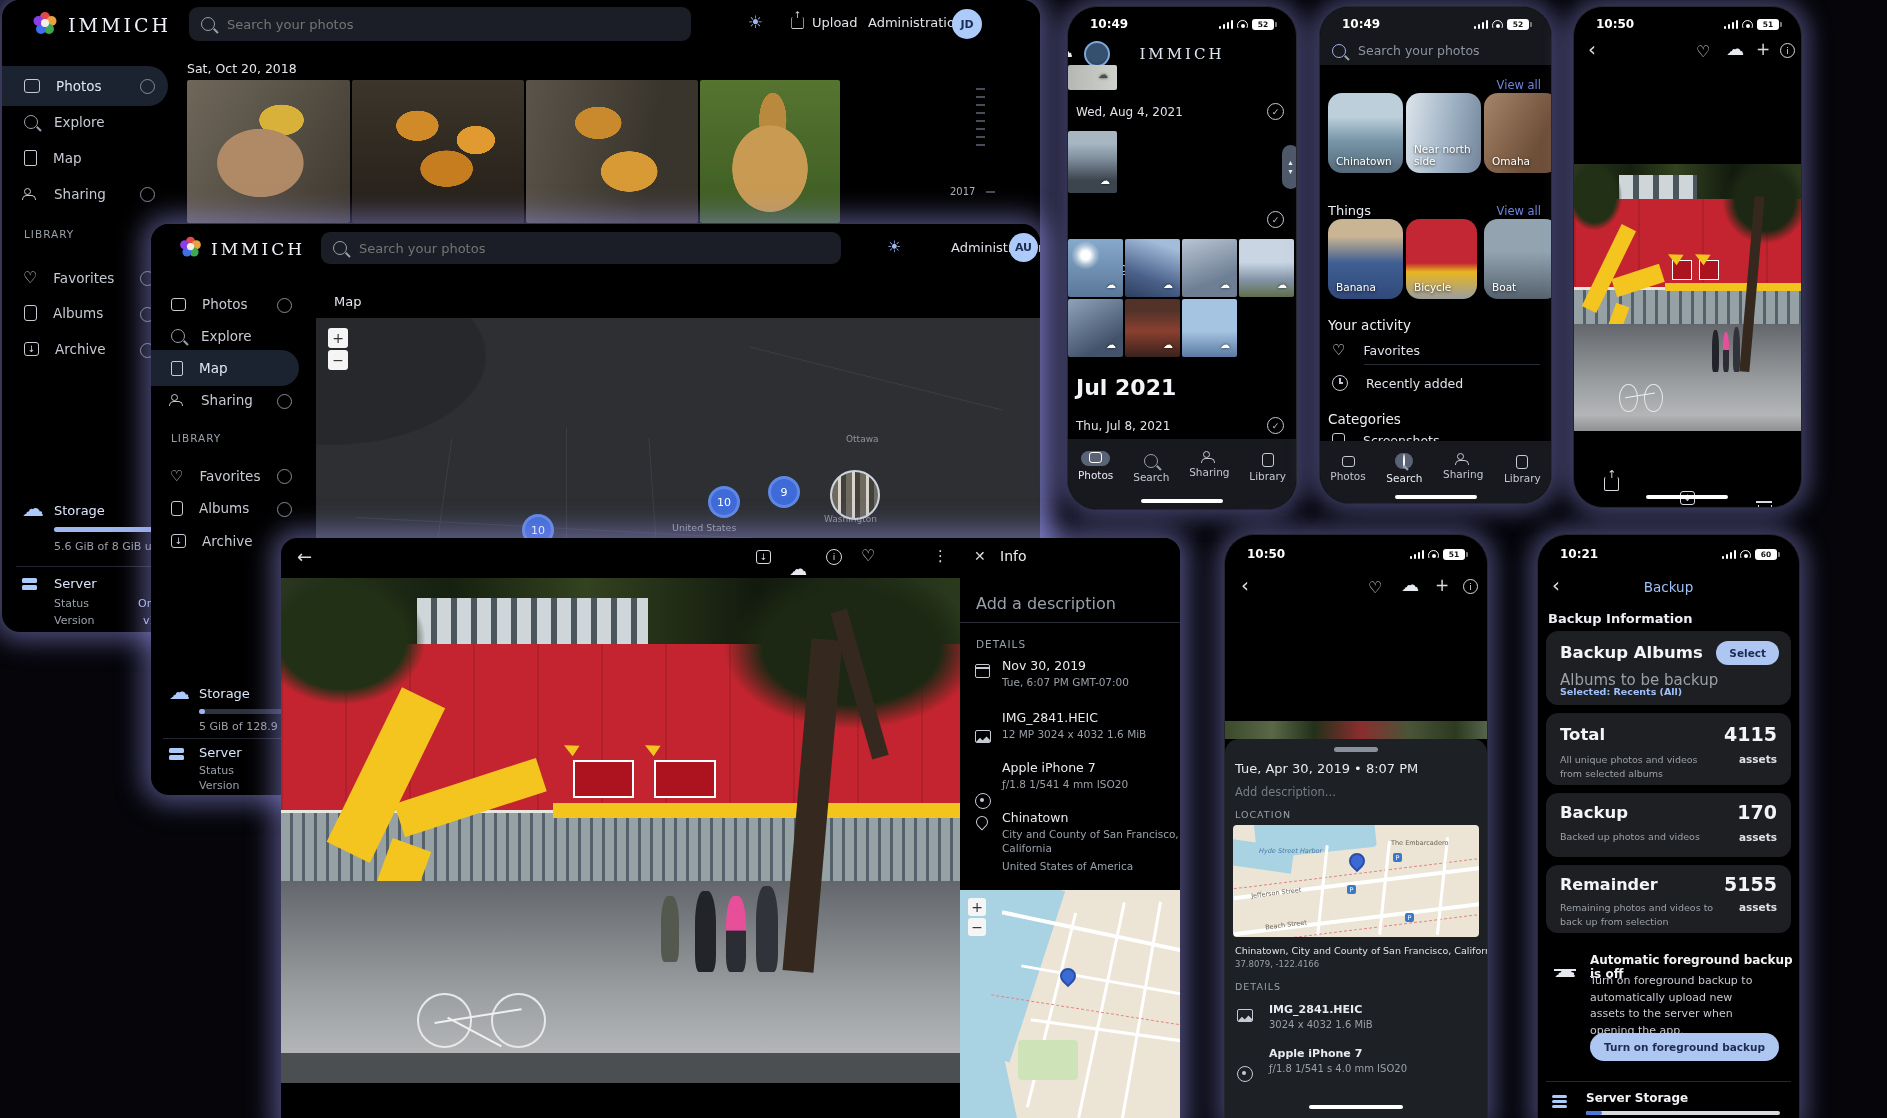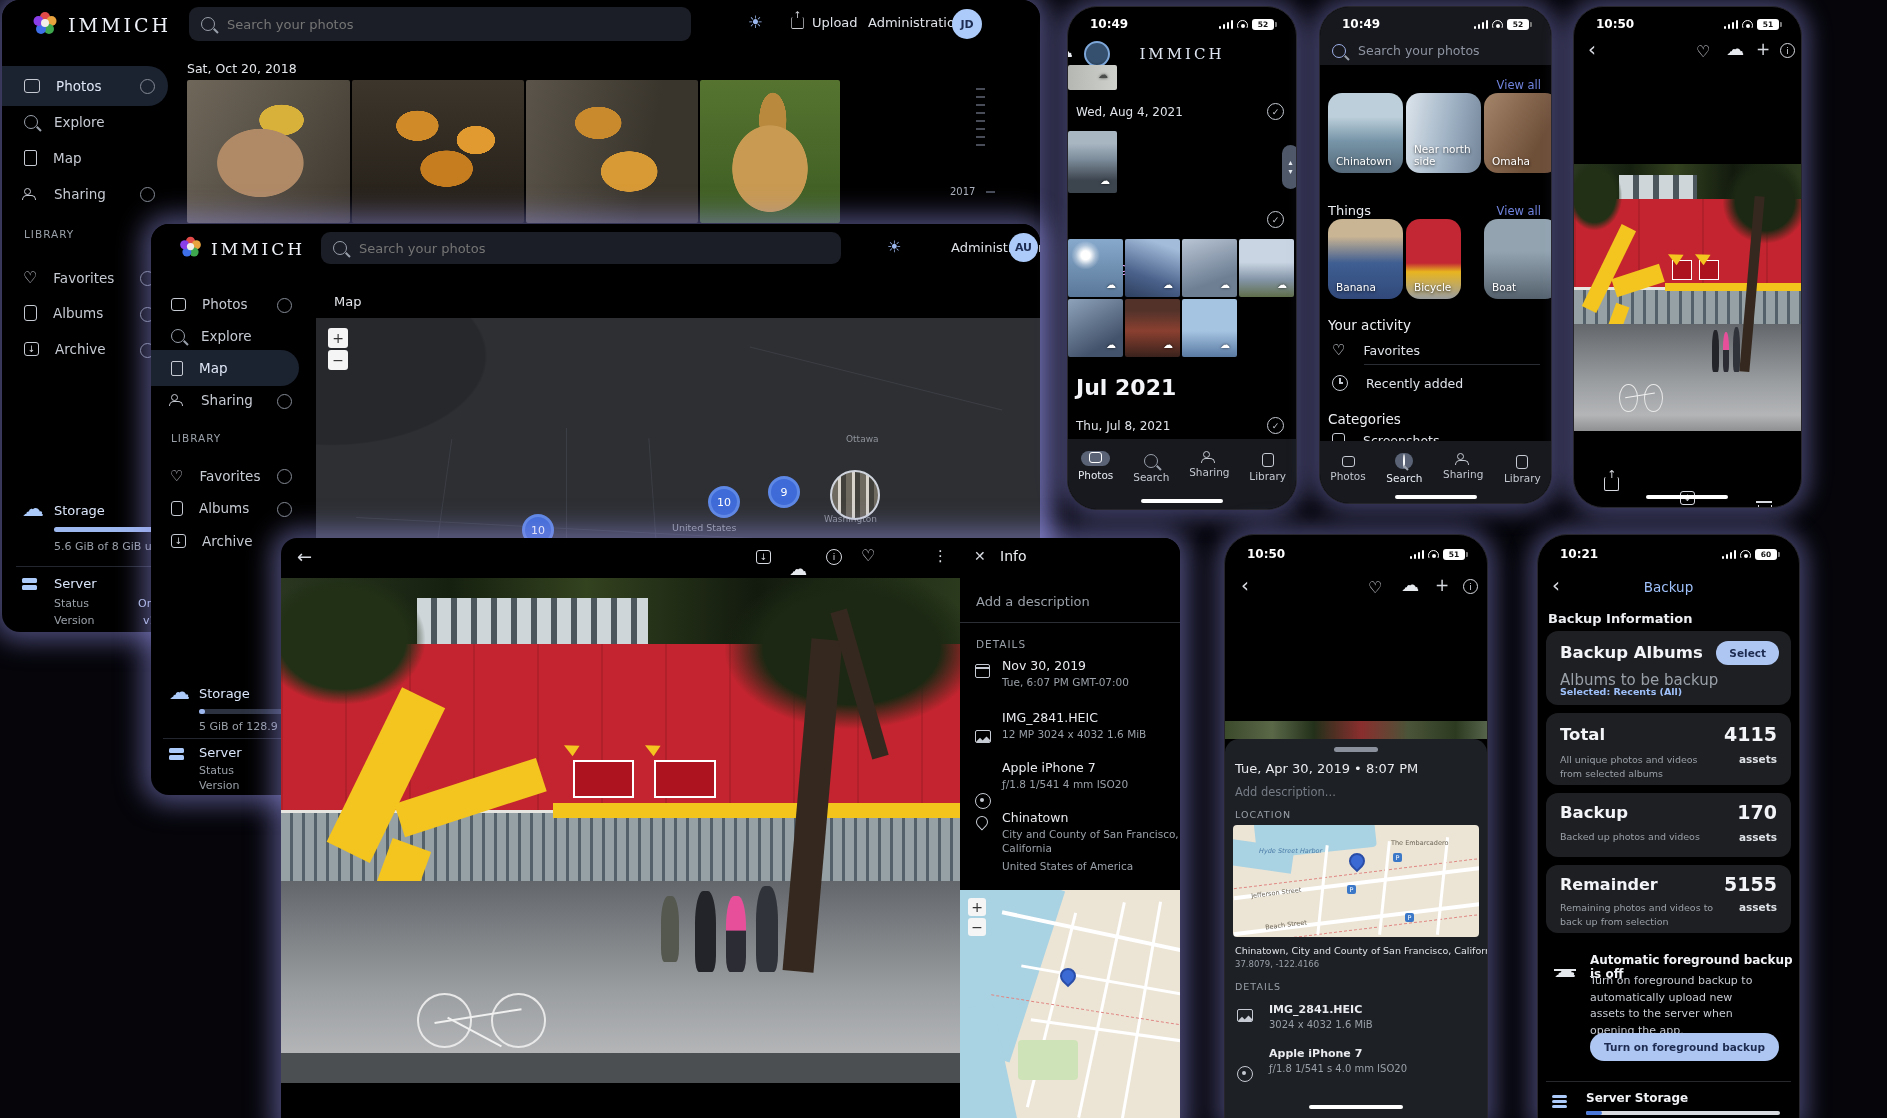--- a/index.html
+++ b/index.html
@@ -345,21 +345,21 @@
       <div class="sc-frame" style="left:24%;bottom:10%;width:9%;transform:rotate(28deg);"></div>
       <div class="sc-person" style="left:61%;top:62%;width:3%;height:16%;background:#23242a;"></div>
       <div class="sc-person" style="left:65.5%;top:63%;width:3%;height:15%;background:linear-gradient(#e84f9b 45%,#2c2c34 46%);"></div>
       <div class="sc-person" style="left:70%;top:61%;width:3.2%;height:17%;background:#31333a;"></div>
       <div class="sc-person" style="left:56%;top:63%;width:2.6%;height:13%;background:#55584f;"></div>
     </div>
 
     <div class="abs" style="left:679px;top:0;width:220px;height:600px;background:#000;">
       <div class="abs ico" style="left:14px;top:10px;font-size:14px;">✕</div>
       <div class="abs" style="left:40px;top:10px;font-size:14px;color:#eceef2;">Info</div>
-      <div class="abs txt-sub" style="left:16px;top:56px;font-size:13px;">Add a description</div>
+      <div class="abs txt-sub" style="left:16px;top:56px;font-size:16px;">Add a description</div>
       <div class="divline" style="left:0px;top:84px;width:220px;background:#2b2e35;"></div>
       <div class="abs seclabel" style="left:16px;top:100px;">DETAILS</div>
 
       <div class="abs i-cal" style="left:15px;top:126px;"></div>
       <div class="abs" style="left:42px;top:120px;font-size:12.5px;color:#e8eaee;">Nov 30, 2019</div>
       <div class="abs txt-sub" style="left:42px;top:138px;font-size:10.5px;">Tue, 6:07 PM GMT-07:00</div>
 
       <div class="abs i-img" style="left:15px;top:178px;"></div>
       <div class="abs" style="left:42px;top:172px;font-size:12.5px;color:#e8eaee;">IMG_2841.HEIC</div>
       <div class="abs txt-sub" style="left:42px;top:190px;font-size:10.5px;">12 MP  3024 x 4032  1.6 MiB</div>
@@ -495,21 +495,21 @@
       </div>
     <div class="ptile" style="left:164px;top:86px;width:75px;height:80px;background:linear-gradient(120deg,#a5856a,#6e4f38 70%);">
       <span class="lbl">Omaha</span>
       </div>
 
     <div class="abs" style="left:8px;top:196px;font-size:13px;color:#e8ebf0;">Things</div>
     <div class="abs" style="right:10px;top:197px;font-size:11.5px;color:#7083dd;">View all</div>
     <div class="ptile" style="left:8px;top:212px;width:75px;height:80px;background:linear-gradient(#c9b493 22%,#3f5e92 55%,#31497a);">
       <span class="lbl">Banana</span>
       </div>
-    <div class="ptile" style="left:86px;top:212px;width:55px;height:80px;background:linear-gradient(#c22733 55%,#e8b51f 66%,#9a9da0);">
+    <div class="ptile" style="left:86px;top:212px;width:55px;height:80px;background:linear-gradient(#c22733 55%,#e8b51f 66%,#9a9da0);padding-left:16px;">
       <span class="lbl">Bicycle</span>
       </div>
     <div class="ptile" style="left:164px;top:212px;width:75px;height:80px;background:linear-gradient(#93a4b0 40%,#55626e);">
       <span class="lbl">Boat</span>
       </div>
 
     <div class="abs" style="left:8px;top:310px;font-size:13.5px;color:#eceef2;">Your activity</div>
     <div class="abs" style="left:12px;top:334px;display:flex;gap:18px;align-items:center;font-size:12.5px;color:#dfe3e9;">
       <span style="font-size:15px;">♡</span>
       <span>Favorites</span>

